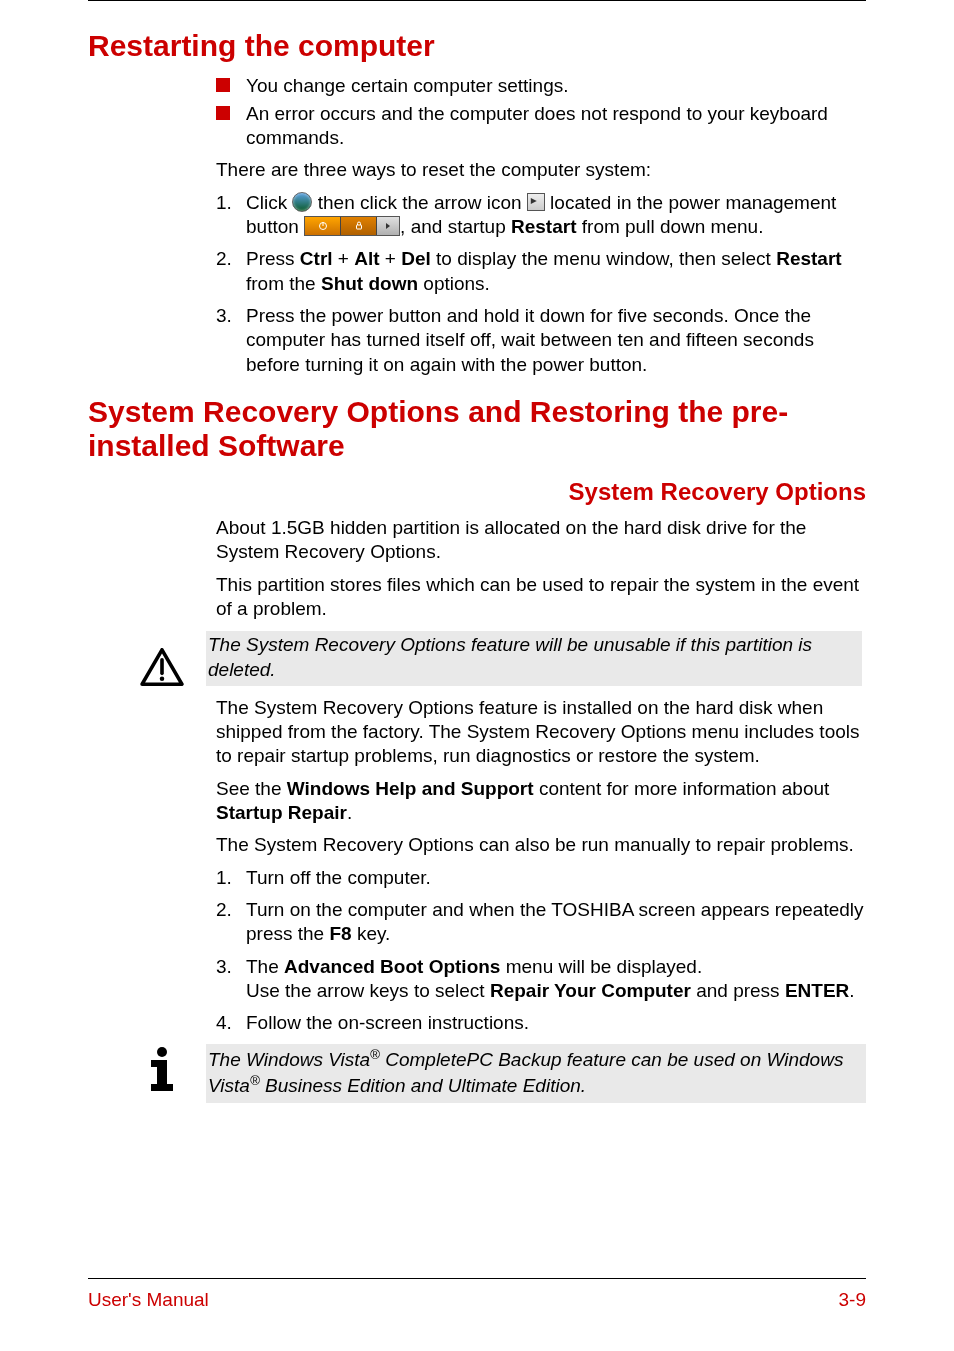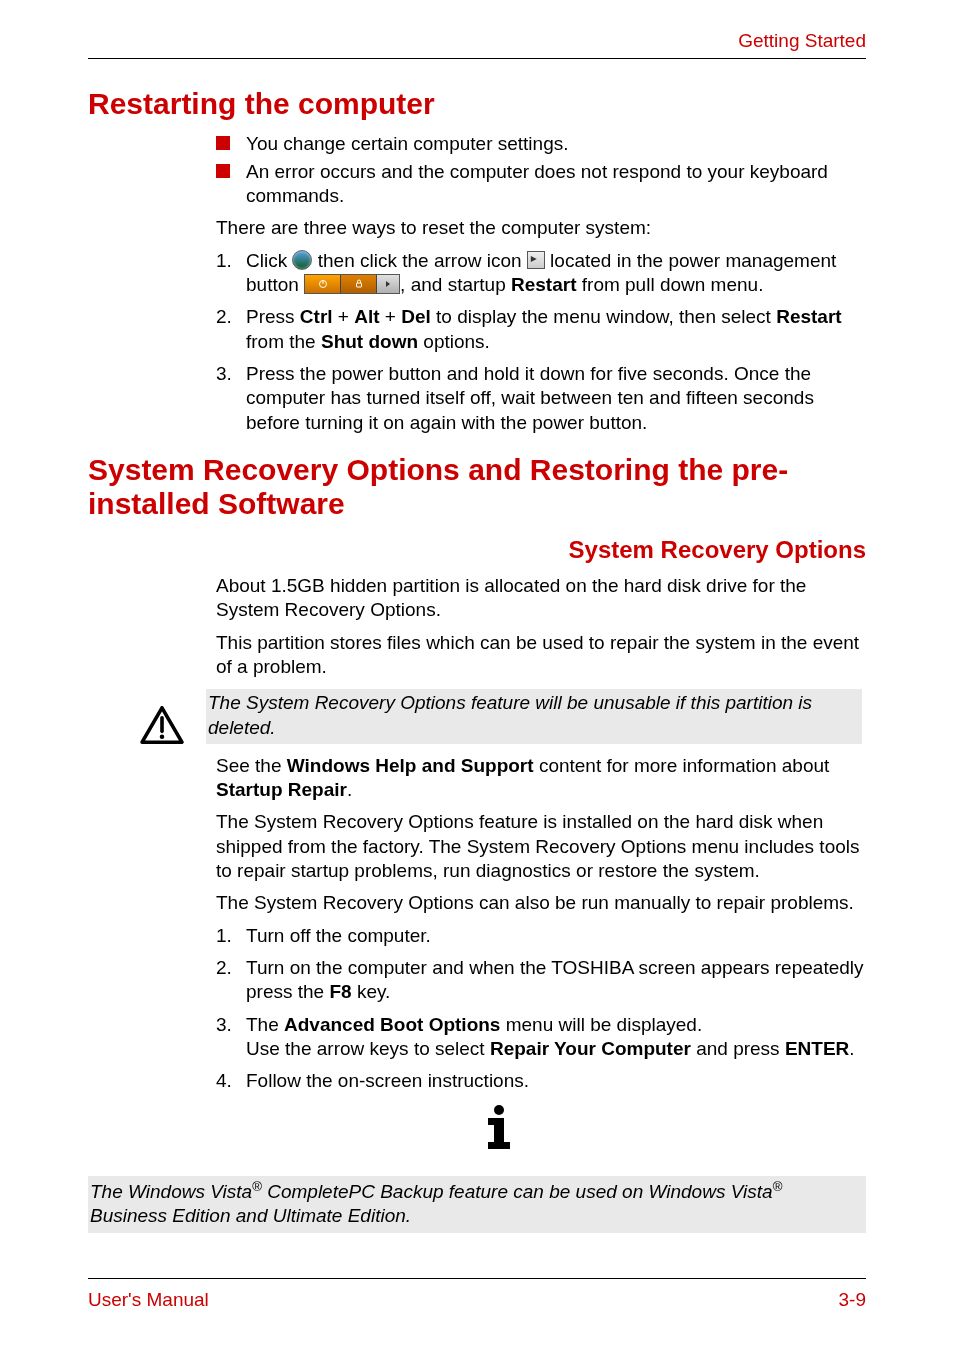--- a/index.html
+++ b/index.html
@@ -24,39 +24,36 @@
   .arrow-square { width: 18px; height: 18px; border: 1px solid #555; background: linear-gradient(#eee, #ccc); position: relative; top: -2px; }
   .arrow-square::after { content: "▸"; position: absolute; left: 3px; top: -1px; font-size: 12px; color: #333; }
   .power-strip { display: inline-flex; vertical-align: middle; border: 1px solid #555; height: 20px; position: relative; top: -2px; }
   .power-strip .seg { width: 36px; background: linear-gradient(#ffa500, #cc7000); border-right: 1px solid #444; display: flex; align-items: center; justify-content: center; }
   .power-strip .seg:nth-child(2) { background: linear-gradient(#e08000, #b06000); }
   .power-strip .seg:last-child { width: 22px; border-right: none; background: linear-gradient(#e0e0e0, #b0b0b0); }
   .power-strip svg { width: 12px; height: 12px; }
   .callout { margin: 6px 0 8px 0; padding: 2px 4px 2px 0; display: flex; gap: 14px; align-items: flex-end; }
   .callout .icon-slot { flex: 0 0 60px; display: flex; align-items: flex-start; justify-content: center; padding-top: 2px; margin-left: 44px; }
   .callout .callout-body { flex: 1; font-style: italic; font-size: 19px; line-height: 1.28; background: #e9e9e9; padding: 2px 6px 4px 2px; }
-  .note-row { margin: 6px 0 8px 0; display: flex; gap: 14px; flex-direction: column; }
+  .note-row { margin: 6px 0 8px 0; display: flex; gap: 14px; }
   .note-row .icon-slot { flex: 0 0 60px; display: flex; align-items: flex-start; justify-content: center; padding-top: 2px; margin-left: 44px; }
   .note-row .note-body { flex: 1; font-style: italic; font-size: 19px; line-height: 1.28; background: #e9e9e9; padding: 2px 6px 4px 2px; }
   .warn-icon { width: 44px; height: 38px; }
   .info-icon { width: 38px; height: 48px; }
   .footer-row { position: absolute; bottom: 40px; left: 88px; right: 88px; display: flex; justify-content: space-between; font-size: 19px; }
   .footer-left { color: #c00; }
   .footer-right { color: #c00; }
   sup { font-size: 0.7em; }
   b { font-weight: bold; }
 </style>
 </head>
 <body>
 
 <div class="page">
 
-  <div class="header-row">
-    <span class="header-text">Getting Started</span>
-  </div>
   <hr class="top-rule">
 
   <div class="h1">Restarting the computer</div>
 
   <div class="body-block">
     <ul class="square-list">
       <li><span>You change certain computer settings.</span></li>
       <li><span>An error occurs and the computer does not respond to your keyboard commands.</span></li>
     </ul>
     <div class="para">There are three ways to reset the computer system:</div>
@@ -110,24 +107,24 @@
       <svg class="warn-icon" viewBox="0 0 48 42">
         <polygon points="24,2 46,40 2,40" fill="none" stroke="#000" stroke-width="4" stroke-linejoin="round"></polygon>
         <line x1="24" y1="13" x2="24" y2="28" stroke="#000" stroke-width="4" stroke-linecap="round"></line>
         <circle cx="24" cy="34" r="2.5" fill="#000"></circle>
       </svg>
     </div>
     <div class="callout-body">The System Recovery Options feature will be unusable if this partition is deleted.</div>
   </div>
 
   <div class="body-block">
+    <div class="para">The System Recovery Options feature is installed on the hard disk when shipped from the factory. The System Recovery Options menu includes tools to repair startup problems, run diagnostics or restore the system.</div>
     <div class="para">
       <span>See the </span><b>Windows Help and Support</b><span> content for more information about </span><b>Startup Repair</b><span>.</span>
     </div>
-    <div class="para">The System Recovery Options feature is installed on the hard disk when shipped from the factory. The System Recovery Options menu includes tools to repair startup problems, run diagnostics or restore the system.</div>
     <div class="para">The System Recovery Options can also be run manually to repair problems.</div>
     <ol class="num-list">
       <li><span>Turn off the computer.</span></li>
       <li>
         <span>Turn on the computer and when the TOSHIBA screen appears repeatedly press the </span><b>F8</b><span> key.</span>
       </li>
       <li>
         <span>The </span><b>Advanced Boot Options</b><span> menu will be displayed.</span><br>
         <span>Use the arrow keys to select </span><b>Repair Your Computer</b><span> and press </span><b>ENTER</b><span>.</span>
       </li>

